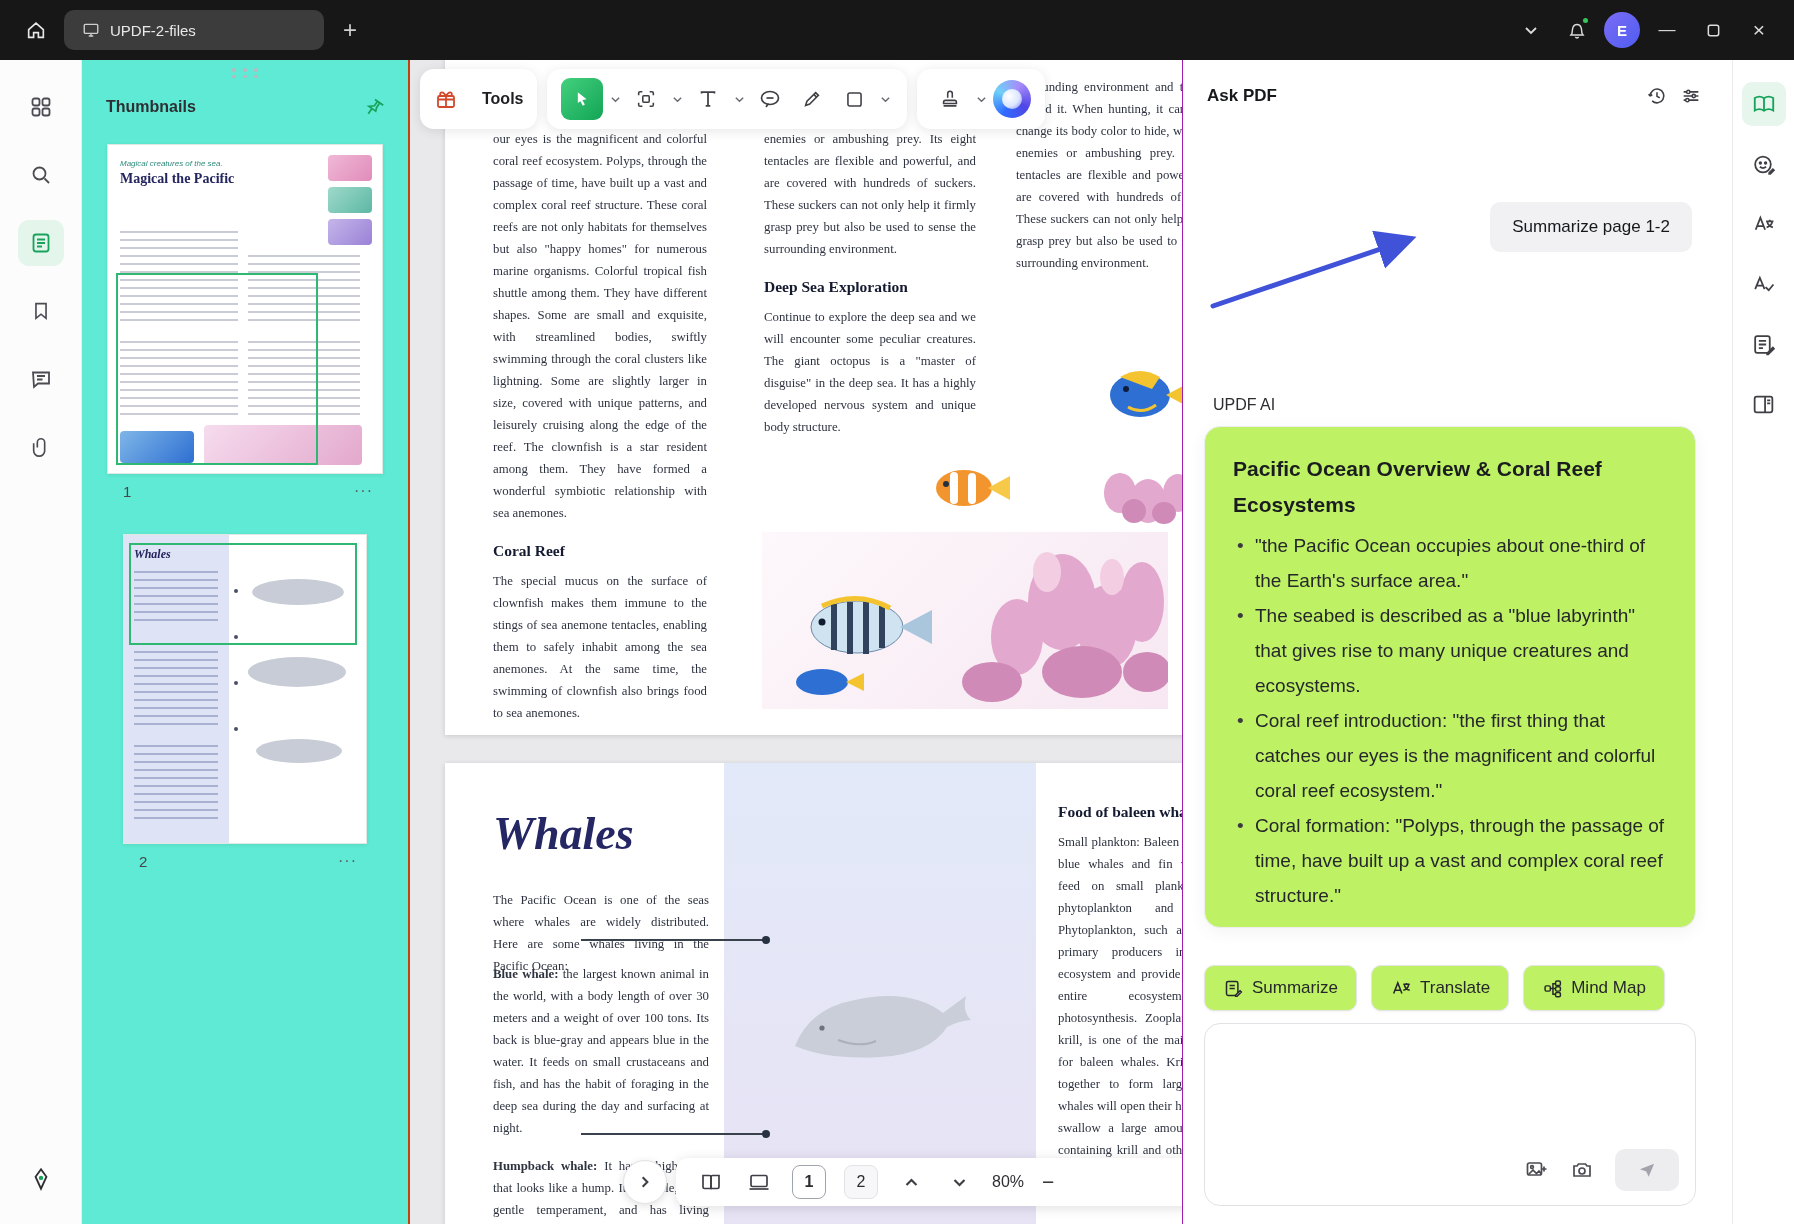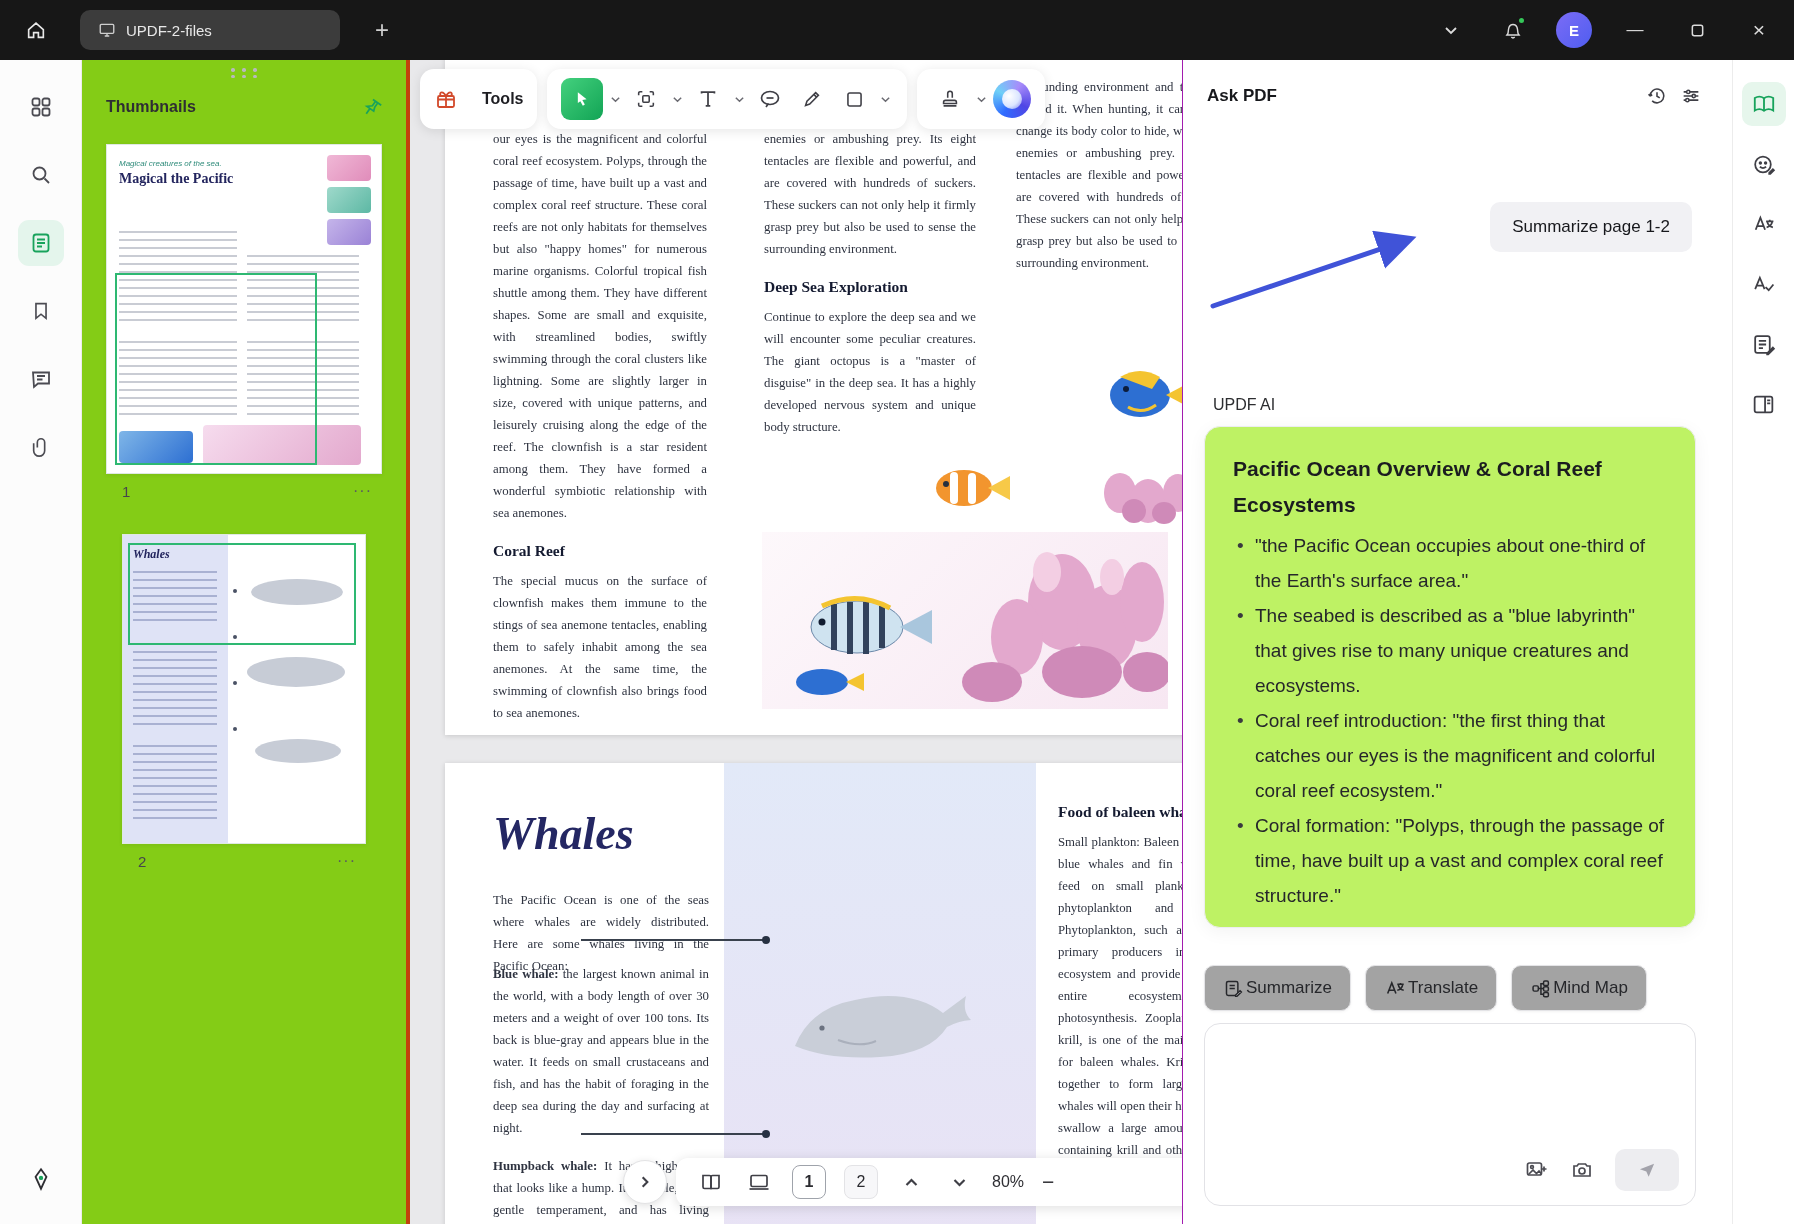--- a/index.html
+++ b/index.html
@@ -1,40 +1,40 @@
 <!DOCTYPE html>
 <html><head>
 <meta charset="utf-8">
 <style>
   * { margin:0; padding:0; box-sizing:border-box; }
   html,body { width:1794px; height:1224px; overflow:hidden; }
   body { font-family:"Liberation Sans", sans-serif; background:#e9e9eb; color:#222; }
   svg { display:block; }
 
   
-  .topbar { height:60px; background:#171717; display:flex; align-items:center; padding:0 16px; gap:24px; }
+  .topbar { height:60px; background:#171717; display:flex; align-items:center; padding:0 16px; gap:8px; }
   .home-btn { width:40px; height:40px; display:flex; align-items:center; justify-content:center; border-radius:9px; cursor:pointer; }
   .doc-tab { height:40px; background:#3c3c3c; border-radius:10px; display:flex; align-items:center; gap:10px; padding:0 18px; min-width:260px; color:#e8e8e8; font-size:15px; cursor:pointer; }
   .newtab { color:#cfcfcf; font-size:24px; width:36px; height:36px; display:flex; align-items:center; justify-content:center; cursor:pointer; }
   .topbar .spacer { flex:1; }
   .top-icon { width:38px; height:38px; display:flex; align-items:center; justify-content:center; color:#dcdcdc; position:relative; cursor:pointer; font-size:17px; }
   .bell-dot { position:absolute; top:5px; right:6px; width:9px; height:9px; border-radius:50%; background:#35c759; border:2px solid #171717; }
   .avatar { width:36px; height:36px; border-radius:50%; background:linear-gradient(135deg,#7b6cf6,#4f5df0); color:#fff; font-size:15px; font-weight:bold; display:flex; align-items:center; justify-content:center; cursor:pointer; }
 
   
   .workspace { display:flex; height:1164px; }
 
   
   .left-rail { width:82px; background:#fcfcfc; border-right:1px solid #ececec; display:flex; flex-direction:column; align-items:center; padding:24px 0 22px; gap:22px; }
   .rail-btn { width:46px; height:46px; border-radius:11px; display:flex; align-items:center; justify-content:center; color:#4b4b52; cursor:pointer; }
   .rail-btn.active { background:#e4f5ec; color:#18a35c; }
   .rail-bottom { margin-top:auto; }
 
   
-  .thumb-panel { width:328px; background:#84cc16; border-right:4px solid #c2410c; position:relative; padding-top:6px; }
+  .thumb-panel { width:328px; background:#5eead4; border-right:2px solid #c2410c; position:relative; padding-top:6px; }
   .drag-dots { width:30px; margin:2px auto 0; display:grid; grid-template-columns:repeat(3,1fr); gap:3px; justify-items:center; }
   .drag-dots i { width:3.5px; height:3.5px; border-radius:50%; background:#b9b9bf; }
   .thumb-head { display:flex; align-items:center; justify-content:space-between; padding:18px 24px 0; }
   .thumb-head .title { font-size:16px; font-weight:600; color:#2e2e33; }
   .thumb-card { width:276px; margin:26px auto 0; cursor:pointer; }
   .thumb-card.second { width:244px; margin-top:34px; }
   .mini-page { position:relative; background:#fff; border:1px solid #dfe9e2; box-shadow:0 1px 4px rgba(0,0,0,.08); overflow:hidden; }
   .mini1 { height:330px; }
   .mini2 { height:310px; }
   .sel-rect { position:absolute; border:2px solid #2eb872; }
@@ -92,21 +92,21 @@
   .ai-head .hicon { width:34px; height:34px; display:flex; align-items:center; justify-content:center; color:#3f3f46; cursor:pointer; }
   .bubble { position:absolute; right:40px; top:142px; background:#f1f1f4; border-radius:10px; padding:15px 22px; font-size:17px; color:#17181c; }
   .anno-arrow { position:absolute; left:18px; top:150px; pointer-events:none; }
   .sender { position:absolute; left:30px; top:336px; font-size:16px; font-weight:500; color:#2c2d30; }
   .ai-card { position:absolute; left:21px; top:366px; width:492px; height:502px; background:#bef264; border:1px solid #ededf0; border-radius:16px; box-shadow:0 4px 18px rgba(0,0,0,.05); padding:24px 28px; overflow:hidden; }
   .ai-card h3 { font-size:21px; font-weight:bold; color:#1b1c20; line-height:1.7; }
   .ai-card ul { list-style:none; margin-top:6px; }
   .ai-card li { position:relative; padding-left:22px; font-size:19px; line-height:35px; color:#26272b; }
   .ai-card li:before { content:"•"; position:absolute; left:4px; color:#3a3a3f; }
   .actions { position:absolute; left:21px; top:905px; display:flex; gap:14px; }
-  .action-chip { height:46px; padding:0 18px; border:1px solid #e4e4e7; border-radius:10px; background:#a3a3a3; display:flex; align-items:center; gap:2px; font-size:17px; font-weight:500; color:#26272b; box-shadow:0 1px 3px rgba(0,0,0,.05); cursor:pointer; }
+  .action-chip { height:46px; padding:0 18px; border:1px solid #e4e4e7; border-radius:10px; background:#bef264; display:flex; align-items:center; gap:8px; font-size:17px; font-weight:500; color:#26272b; box-shadow:0 1px 3px rgba(0,0,0,.05); cursor:pointer; }
   .prompt-box { position:absolute; left:21px; top:963px; width:492px; height:183px; border:1.5px solid #e2e2e6; border-radius:16px; background:#fff; padding:17px 18px; cursor:text; }
   .ph { font-size:17px; color:#9b9ba3; display:flex; align-items:center; gap:6px; }
   .kbd { border:1px solid #c9c9cf; border-radius:4px; min-width:20px; height:20px; padding:0 3px; display:inline-flex; align-items:center; justify-content:center; font-size:13px; color:#9b9ba3; }
   .prompt-icons { position:absolute; right:16px; bottom:14px; display:flex; align-items:center; gap:20px; }
   .p-icon { width:26px; height:26px; display:flex; align-items:center; justify-content:center; color:#4b4b52; cursor:pointer; }
   .send-btn { width:64px; height:42px; border-radius:10px; background:#ededf0; display:flex; align-items:center; justify-content:center; color:#a3a3ab; cursor:pointer; }
 
   
   .right-rail { width:62px; background:#fff; border-left:1px solid #ececec; display:flex; flex-direction:column; align-items:center; padding-top:22px; gap:16px; }
   .rr-btn { width:44px; height:44px; border-radius:10px; display:flex; align-items:center; justify-content:center; color:#3f3f46; cursor:pointer; }

